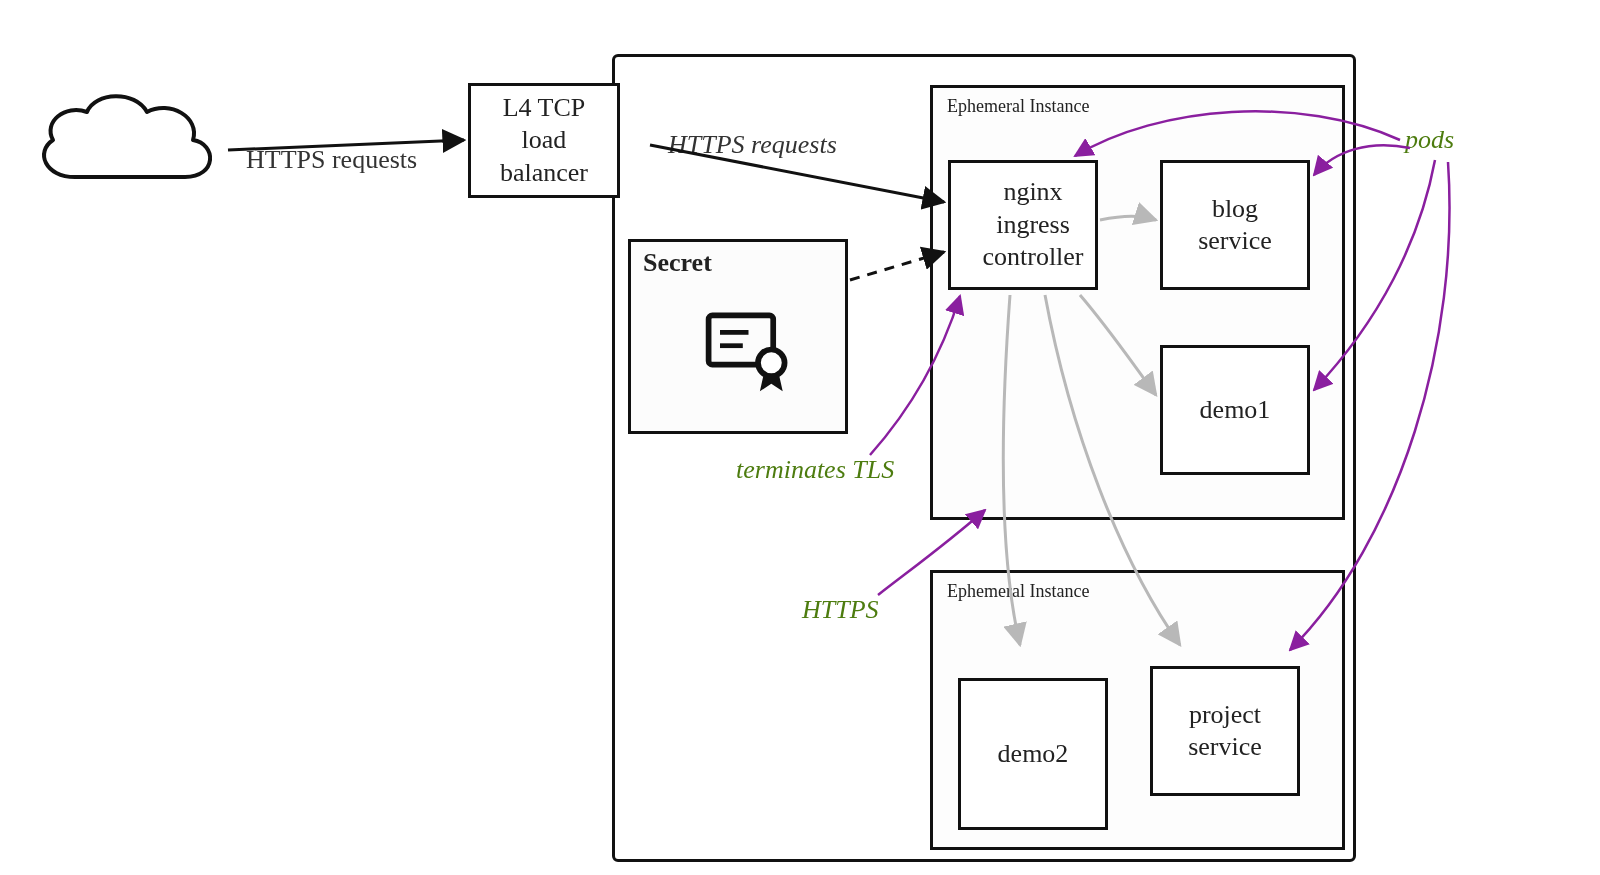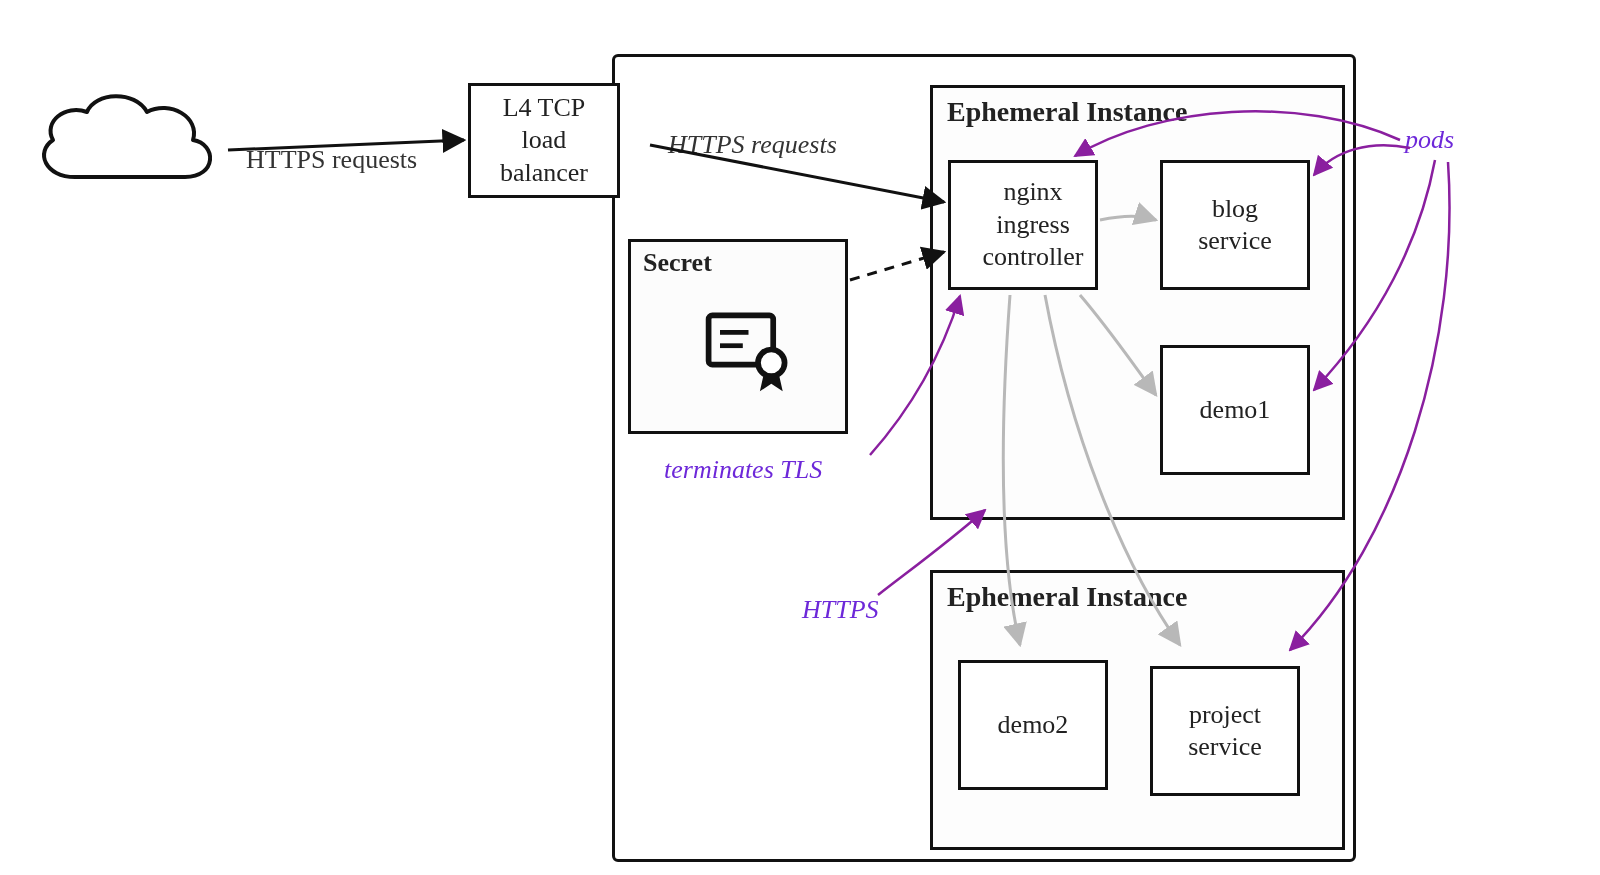--- a/index.html
+++ b/index.html
@@ -60,33 +60,33 @@
   .instance {
     position: absolute;
     border: 3px solid #111;
     background: #fdfdfd;
     box-sizing: border-box;
   }
   .instance-title {
     position: absolute;
     left: 14px;
     top: 8px;
-    font-size: 28px;
-    font-weight: 700;
+    font-size: 18px;
+    font-weight: 400;
   }
   .label {
     position: absolute;
     font-size: 26px;
     color: #333;
   }
   .purple-label {
     position: absolute;
     font-size: 26px;
     font-style: italic;
-    color: #6d28d9;
+    color: #4d7c0f;
   }
   .cloud {
     position: absolute;
     left: 25px;
     top: 82px;
     width: 200px;
     height: 120px;
   }
   .secret-box {
     position: absolute;
@@ -165,26 +165,26 @@
 
   <div class="box" style="left:1160px; top:160px; width:150px; height:130px; white-space:pre-line;">blog
 service</div>
 
   <div class="box" style="left:1160px; top:345px; width:150px; height:130px;">demo1</div>
 
   <div class="instance" style="left:930px; top:570px; width:415px; height:280px;">
     <div class="instance-title">Ephemeral Instance</div>
   </div>
 
-  <div class="box" style="left:958px; top:660px; width:150px; height:130px;">demo2</div>
+  <div class="box" style="left:958px; top:678px; width:150px; height:152px;">demo2</div>
 
   <div class="box" style="left:1150px; top:650px; width:150px; height:130px; white-space:pre-line;margin-top:16px;">project
 service</div>
 
-  <div class="purple-label" style="left:664px; top:455px;font-family:Liberation Serif, serif;">terminates TLS</div>
+  <div class="purple-label" style="left:736px; top:455px;font-family:Liberation Serif, serif;">terminates TLS</div>
   <div class="purple-label" style="left:802px; top:595px;">HTTPS</div>
   <div class="purple-label" style="left:1405px; top:125px;">pods</div>
 
   <svg class="overlay" viewBox="0 0 1600 875">
     <defs>
       <marker id="arr-black" viewBox="0 0 10 10" refX="9" refY="5" markerWidth="8" markerHeight="8" orient="auto-start-reverse">
         <path d="M 0 0 L 10 5 L 0 10 z" fill="#111"></path>
       </marker>
       <marker id="arr-light" viewBox="0 0 10 10" refX="9" refY="5" markerWidth="8" markerHeight="8" orient="auto-start-reverse">
         <path d="M 0 0 L 10 5 L 0 10 z" fill="#b8b8b8"></path>

